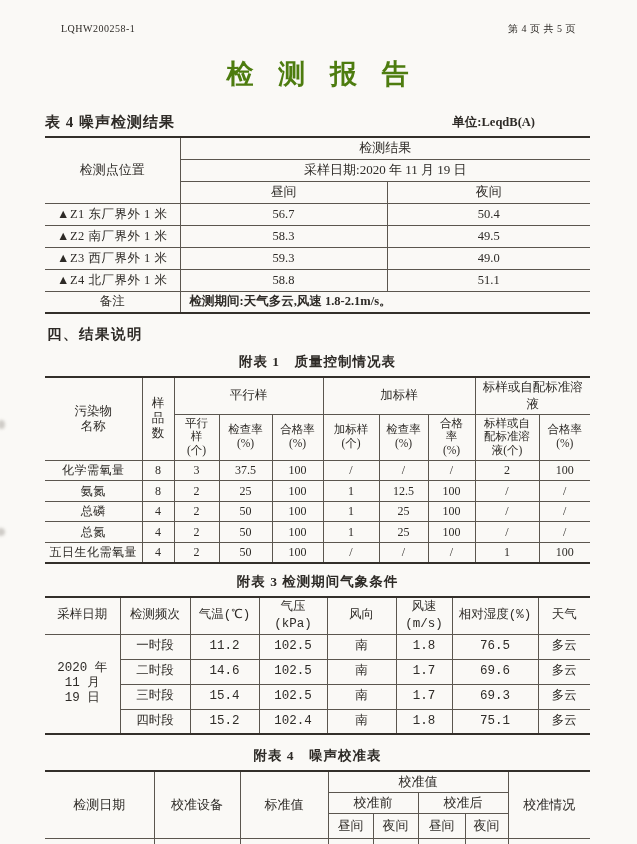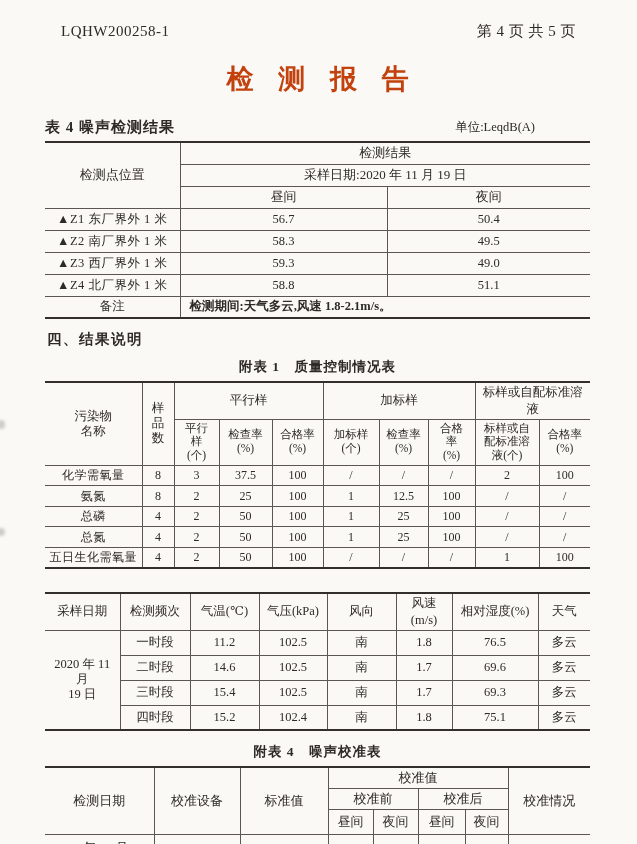--- a/index.html
+++ b/index.html
@@ -25,38 +25,38 @@
   .scan-artifact{
     position:absolute;background:#9a968f;border-radius:50%;
     filter:blur(1.5px);opacity:.45;
   }
   .artifact-1{left:-2px;top:420px;width:7px;height:9px;}
   .artifact-2{left:-3px;top:528px;width:8px;height:8px;}
 
   .doc-header{
     display:flex;justify-content:space-between;align-items:baseline;
     padding:6px 14px 0 16px;
-    font-size:15px;letter-spacing:.5px;
+    font-size:10px;letter-spacing:.5px;
   }
   .main-title{
     text-align:center;
     font-size:27px;font-weight:600;
     letter-spacing:9px;text-indent:9px;
     margin-top:20px;
-    color:#c2410c;
+    color:#4d7c0f;
   }
   .caption-row{
     position:relative;height:20px;margin-top:21px;
   }
   .caption-row .caption{
     text-align:left;font-size:15px;font-weight:700;letter-spacing:1px;
   }
   .caption-row .unit{
     position:absolute;right:55px;top:1px;
-    font-size:12.5px;font-weight:400;
+    font-size:12.5px;font-weight:700;
   }
   .tbl-caption{
     text-align:center;font-size:13.5px;font-weight:700;letter-spacing:1px;
   }
   .section-heading{
     font-size:14.5px;font-weight:700;letter-spacing:1.5px;
     margin:11px 0 0 2px;
   }
 
   table{
@@ -82,21 +82,21 @@
   .t4 td{height:22px;font-size:12.5px;margin-left:33px;}
   .t4 .hdr{font-size:13px;}
   .t4 .loc{font-size:12.5px;letter-spacing:.5px;}
 
   .ta1{margin-top:5px;}
   .ta1 .gh{font-size:12.5px;}
   .ta1 .sh{font-size:11.5px;height:46px;padding:1px 1px;}
   .ta1 .name{letter-spacing:.5px;}
   .ta1 td{height:20.5px;}
 
-  .ta3{margin-top:23px;}
+  .ta3{margin-top:5px;font-family:Liberation Mono, monospace;}
   .ta3 td{height:25px;font-size:12.5px;}
   .ta3 .hdr{height:23px;}
 
   .ta4{margin-top:5px;}
   .ta4 td{font-size:13px;}
   .ta4 .h1{height:21px;}
   .ta4 .h2{height:21px;}
   .ta4 .h3{height:25px;}
   .ta4 .data td, .ta4 td.data{height:45px;}
 
@@ -270,20 +270,21 @@
       <td>100</td>
       <td>/</td>
       <td>/</td>
       <td>/</td>
       <td>1</td>
       <td class="er">100</td>
     </tr>
   </tbody>
     </table>
 
+  <div class="tbl-caption mt-s">附表 3 检测期间气象条件</div>
   <table class="ta3">
     <colgroup>
       <col style="width:75px">
         <col style="width:70px">
         <col style="width:69px">
         <col style="width:68px">
       <col style="width:69px">
         <col style="width:56px">
         <col style="width:86px">
         <col style="width:52px">

